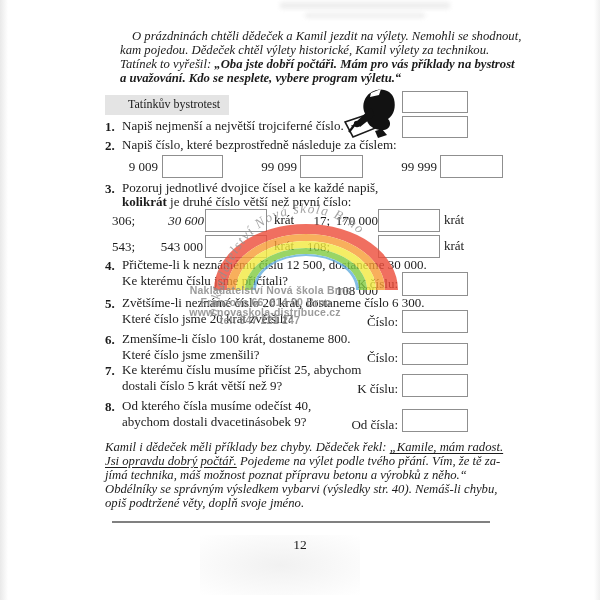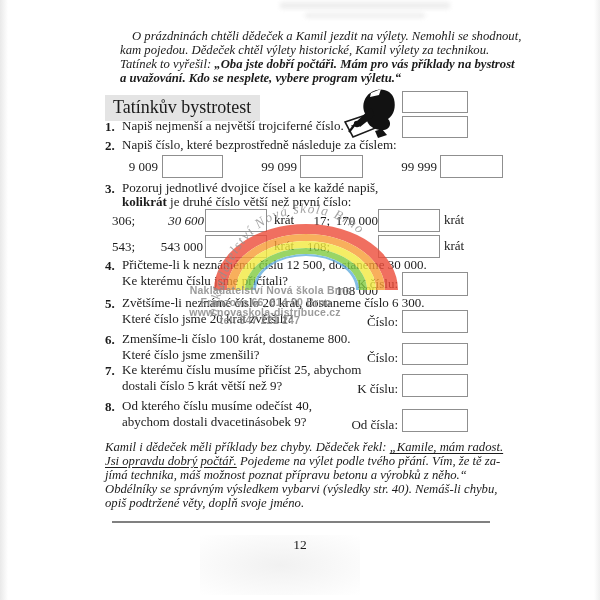--- a/index.html
+++ b/index.html
@@ -13,21 +13,21 @@
   .b{font-weight:bold;}
   .u{text-decoration:underline;text-underline-offset:2px;}
   .num{position:absolute;font-weight:bold;font-size:13px;white-space:nowrap;}
   .box{position:absolute;border:1px solid #8f8f8f;background:#fff;box-sizing:border-box;}
   .rnum{position:absolute;font-size:13px;text-align:right;white-space:nowrap;}
   .lbl{position:absolute;font-size:13px;text-align:right;white-space:nowrap;}
   .wm{position:absolute;font-family:"Liberation Sans", sans-serif;font-weight:bold;
       font-size:10.5px;color:#8a8a8a;transform:translateX(-50%);white-space:nowrap;
       opacity:.85;z-index:30;pointer-events:none;letter-spacing:.2px;}
   .section-label{position:absolute;left:105px;top:95px;background:#e4e4e4;
-      font-size:18px;padding:2px 9px 3px 8px;}
+      font-size:12px;padding:2px 9px 3px 23px;}
   .edge-l{position:absolute;left:0;top:0;width:8px;height:600px;
       background:linear-gradient(to right,#e9e9e9,rgba(255,255,255,0));}
   .edge-r{position:absolute;right:0;top:0;width:6px;height:600px;
       background:linear-gradient(to left,#f0f0f0,rgba(255,255,255,0));}
   .smudge{position:absolute;left:200px;top:535px;width:160px;height:60px;
       background:radial-gradient(ellipse at center,#f1f1f1,rgba(255,255,255,0));}
   .ghost{position:absolute;background:#d9d9d9;filter:blur(2px);opacity:.45;border-radius:2px;}
   .hr{position:absolute;left:112px;top:521px;width:378px;height:1.5px;background:#808080;}
   .pgnum{position:absolute;left:300px;top:537px;transform:translateX(-50%);font-size:13.5px;}
   #wm-svg{position:absolute;left:195px;top:195px;width:225px;height:135px;
@@ -117,21 +117,21 @@
 <span class="lbl" style="left:330px;top:350px;width:68px;">Číslo:</span>
 <div class="box" style="left:402px;top:343px;width:66px;height:22px;"></div>
 
 <span class="num" style="left:105px;top:363px;">7.</span>
 <div class="line" style="left:122px;top:363px;">Ke kterému číslu musíme přičíst 25, abychom</div>
 <div class="line" style="left:122px;top:379px;">dostali číslo 5 krát větší než 9?</div>
 <span class="lbl" style="left:330px;top:381px;width:68px;">K číslu:</span>
 <div class="box" style="left:402px;top:374px;width:66px;height:23px;"></div>
 
 <span class="num" style="left:105px;top:399px;">8.</span>
-<div class="line" style="left:122px;top:399px;">Od kterého číslu musíme odečíst 40,</div>
+<div class="line" style="left:122px;top:399px;">Od kterého čísla musíme odečíst 40,</div>
 <div class="line" style="left:122px;top:415px;">abychom dostali dvacetinásobek 9?</div>
 <span class="lbl" style="left:330px;top:417px;width:68px;">Od čísla:</span>
 <div class="box" style="left:402px;top:409px;width:66px;height:23px;"></div>
 
 <div class="line it" style="left:105px;top:440px;"><span>Kamil i dědeček měli příklady bez chyby. Dědeček řekl: </span><span class="u">„Kamile, mám radost.</span></div>
 <div class="line it" style="left:105px;top:454px;"><span class="u">Jsi opravdu dobrý počtář.</span><span> Pojedeme na výlet podle tvého přání. Vím, že tě za-</span></div>
 <div class="line it" style="left:105px;top:468px;">jímá technika, máš možnost poznat přípravu betonu a výrobků z něho.“</div>
 <div class="line it" style="left:105px;top:482px;">Obdélníky se správným výsledkem vybarvi (výsledky str. 40). Nemáš-li chybu,</div>
 <div class="line it" style="left:105px;top:496px;">opiš podtržené věty, doplň svoje jméno.</div>
 

